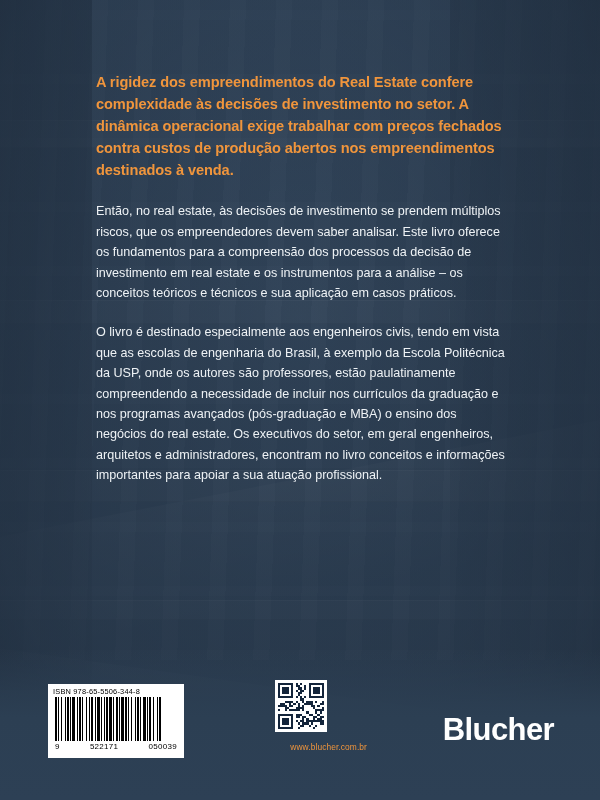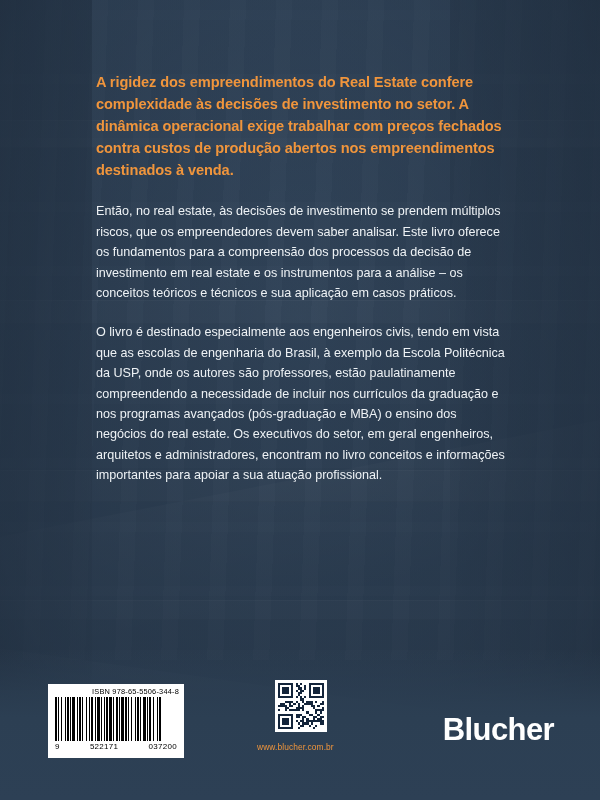--- a/index.html
+++ b/index.html
@@ -134,21 +134,21 @@
     width: 136px;
     height: 74px;
     background: #ffffff;
     padding: 4px 5px 3px 5px;
     box-sizing: border-box;
   }
   .isbn-text {
     font-family: "Liberation Sans", sans-serif;
     font-size: 7.4px;
     color: #000;
-    text-align: right;
+    text-align: left;
     letter-spacing: 0.2px;
     line-height: 1;
     margin-bottom: 2px;
   }
   .bars {
     height: 44px;
     display: flex;
     align-items: flex-end;
     gap: 0;
     margin: 0 2px;
@@ -187,21 +187,21 @@
     grid-template-rows: repeat(21, 1fr);
   }
   .qr i { display: block; }
   .qr i.on { background: #13243a; }
 
   .site {
     position: absolute;
     left: 257px;
     bottom: 48px;
     width: 110px;
-    text-align: left;
+    text-align: right;
     color: #f0953c;
     font-size: 8.4px;
     letter-spacing: 0.1px;
   }
 
   .brand {
     position: absolute;
     right: 46px;
     bottom: 52px;
     color: #ffffff;
@@ -312,21 +312,21 @@
           <span style="width: 1px; background: rgb(0, 0, 0);"></span>
           <span style="width: 3px; background: transparent;"></span>
           <span style="width: 1px; background: rgb(0, 0, 0);"></span>
           <span style="width: 1px; background: transparent;"></span>
           <span style="width: 2px; background: rgb(0, 0, 0);"></span>
           <span style="width: 1px; background: transparent;"></span>
         </div>
       <div class="ean-digits">
         <span>9</span>
         <span>522171</span>
-        <span>037200</span>
+        <span>050039</span>
       </div>
     </div>
 
     <div class="qr-wrap">
       <div class="qr" id="qr">
           <i class="on"></i>
           <i class="on"></i>
           <i class="on"></i>
           <i class="on"></i>
           <i class="on"></i>

